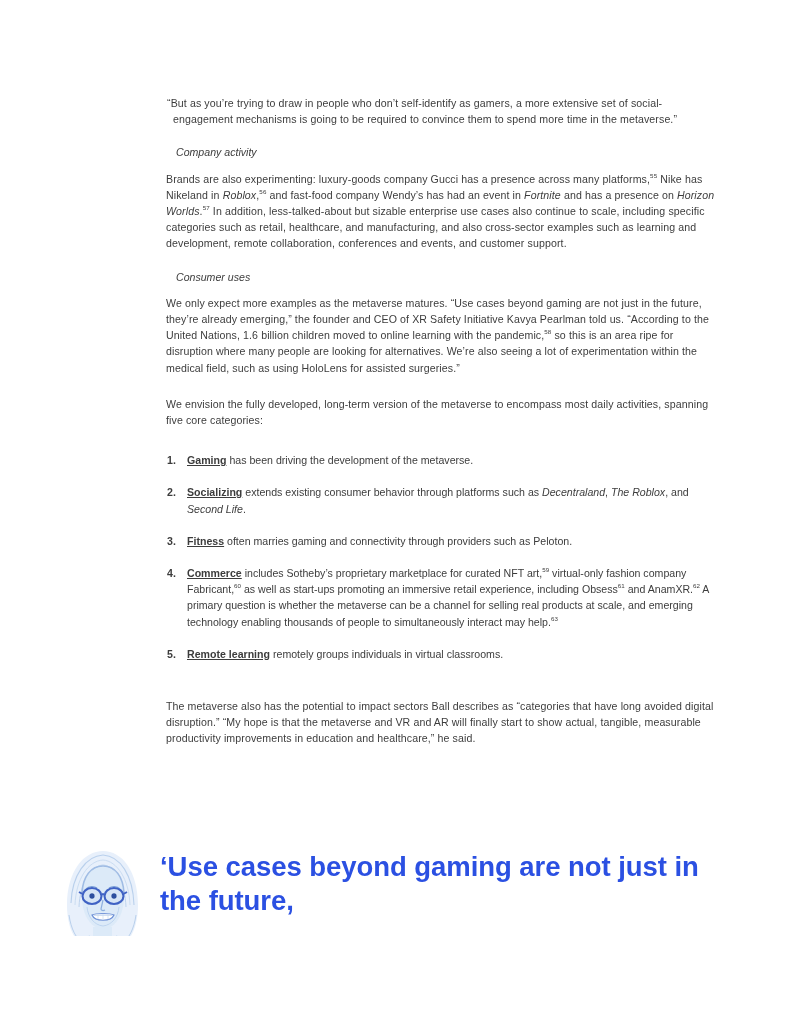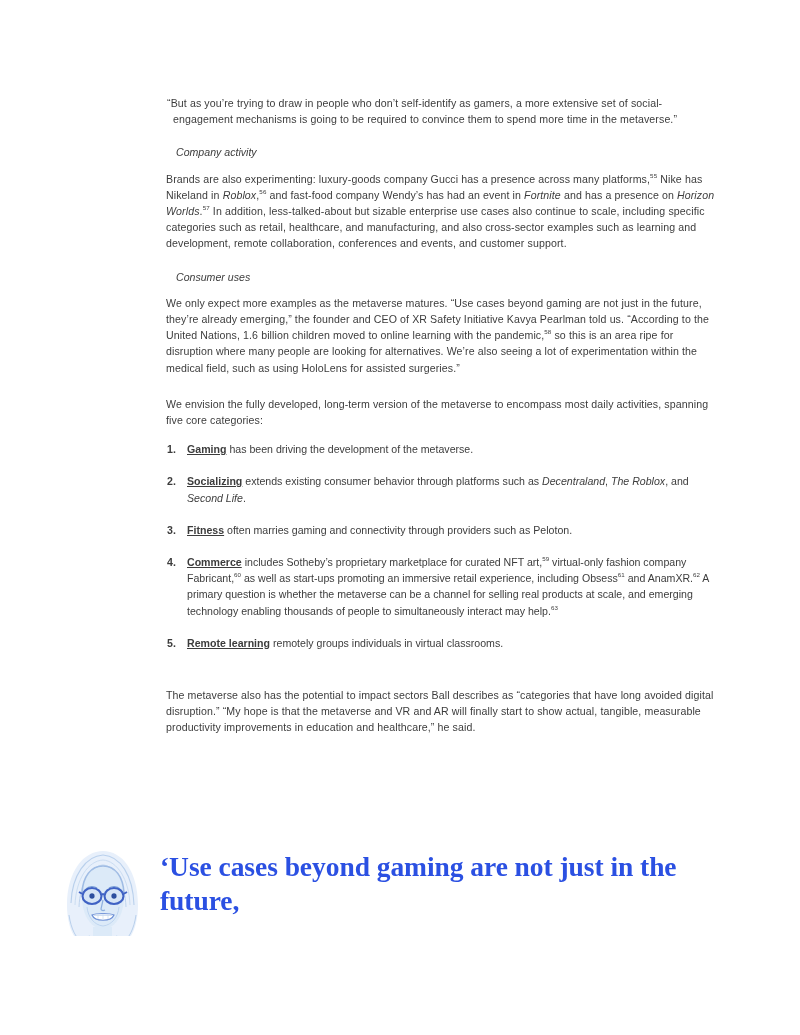--- a/index.html
+++ b/index.html
@@ -99,21 +99,21 @@
     width: 99px;
     height: 129px;
   }
   .portrait svg { display: block; width: 99px; height: 129px; }
 
   .quote-text {
     position: absolute;
     left: 160px;
     top: 14px;
     width: 560px;
-    font-family: Liberation Serif, serif;
+    font-family: Liberation Sans, sans-serif;
     font-size: 27.5px;
     line-height: 34px;
     font-weight: 700;
     color: #2B50E2;
     letter-spacing: -0.002em;
   }
   .quote-line2 { padding-left: 8px; }
 
   .attribution {
     position: absolute;
@@ -167,21 +167,21 @@
     <div class="block">
       <p class="subhead">Company activity</p>
       <p class="para body-indent"><span>Brands are also experimenting: luxury-goods company Gucci has a presence across many platforms,</span><sup>55</sup><span> Nike has Nikeland in </span><em>Roblox</em><span>,</span><sup>56</sup><span> and fast-food company Wendy’s has had an event in </span><em>Fortnite</em><span> and has a presence on </span><em>Horizon Worlds</em><span>.</span><sup>57</sup><span> In addition, less-talked-about but sizable enterprise use cases also continue to scale, including specific categories such as retail, healthcare, and manufacturing, and also cross-sector examples such as learning and development, remote collaboration, conferences and events, and customer support.</span></p>
     </div>
 
     <div class="block">
       <p class="subhead">Consumer uses</p>
       <p class="para body-indent"><span>We only expect more examples as the metaverse matures. “Use cases beyond gaming are not just in the future, they’re already emerging,” the founder and CEO of XR Safety Initiative Kavya Pearlman told us. “According to the United Nations, 1.6 billion children moved to online learning with the pandemic,</span><sup>58</sup><span> so this is an area ripe for disruption where many people are looking for alternatives. We’re also seeing a lot of experimentation within the medical field, such as using HoloLens for assisted surgeries.”</span></p>
     </div>
 
-    <div class="block" style="margin-top:20px;margin-bottom:13px;">
+    <div class="block" style="margin-top:20px;margin-bottom:24px;">
       <p class="para body-indent">We envision the fully developed, long-term version of the metaverse to encompass most daily activities, spanning five core categories:</p>
     </div>
 
     <ol class="corelist">
       <li>
         <span class="num">1.</span><b>Gaming</b><span> has been driving the development of the metaverse.</span>
       </li>
       <li>
         <span class="num">2.</span><b>Socializing</b><span> extends existing consumer behavior through platforms such as </span><em>Decentraland</em><span>, </span><em>The Roblox</em><span>, and </span><em>Second Life</em><span>.</span>
       </li>

